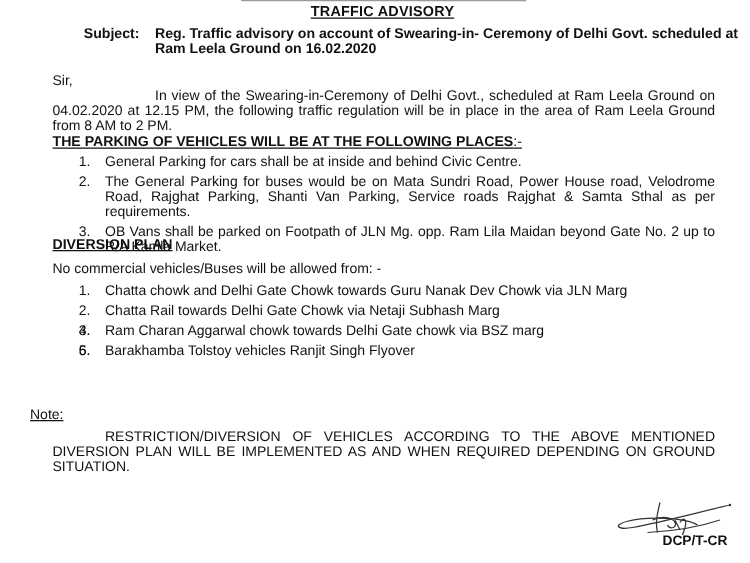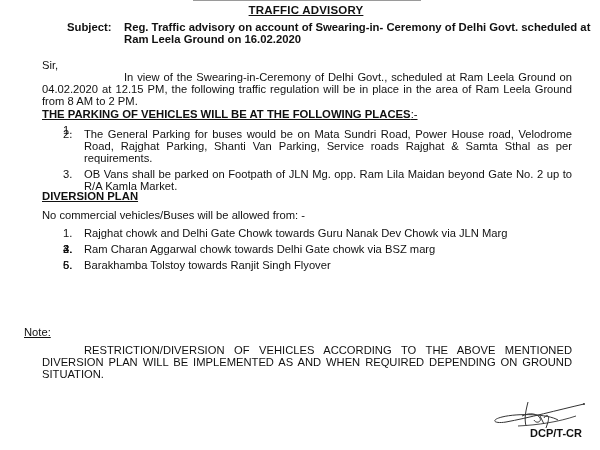--- a/index.html
+++ b/index.html
@@ -153,56 +153,58 @@
 
 <div class="para intro">In view of the Swearing-in-Ceremony of Delhi Govt., scheduled at Ram Leela Ground on 04.02.2020 at 12.15 PM, the following traffic regulation will be in place in the area of Ram Leela Ground from 8 AM to 2 PM.</div>
 
 <div class="section-heading parking-heading">
   <span>THE PARKING OF VEHICLES WILL BE AT THE FOLLOWING PLACES</span><span class="suffix">:-</span>
 </div>
 
 <ol class="list parking-list">
   <li>
     <span class="num">1.</span>
+    <span>General Parking for cars shall be at inside and behind Civic Centre.</span>
   </li>
   <li>
     <span class="num">2.</span>
     <span>The General Parking for buses would be on Mata Sundri Road, Power House road, Velodrome Road, Rajghat Parking, Shanti Van Parking, Service roads Rajghat &amp; Samta Sthal as per requirements.</span>
   </li>
   <li>
     <span class="num">3.</span>
     <span>OB Vans shall be parked on Footpath of JLN Mg. opp. Ram Lila Maidan beyond Gate No. 2 up to R/A Kamla Market.</span>
   </li>
 </ol>
 
 <div class="section-heading diversion-heading">DIVERSION PLAN</div>
 
 <div class="para diversion-intro">No commercial vehicles/Buses will be allowed from: -</div>
 
 <ol class="list diversion-list">
   <li>
     <span class="num">1.</span>
-    <span>Rajghat chowk and Delhi Gate Chowk towards Guru Nanak Dev Chowk via JLN Marg</span>
+    <span>Chatta chowk and Delhi Gate Chowk towards Guru Nanak Dev Chowk via JLN Marg</span>
   </li>
   <li>
     <span class="num">2.</span>
+    <span>Chatta Rail towards Delhi Gate Chowk via Netaji Subhash Marg</span>
   </li>
   <li>
     <span class="num">3.</span>
   </li>
   <li>
     <span class="num">4.</span>
     <span>Ram Charan Aggarwal chowk towards Delhi Gate chowk via BSZ marg</span>
   </li>
   <li>
     <span class="num">5.</span>
   </li>
   <li>
     <span class="num">6.</span>
-    <span>Barakhamba Tolstoy towards Ranjit Singh Flyover</span>
+    <span>Barakhamba Tolstoy vehicles Ranjit Singh Flyover</span>
   </li>
 </ol>
 
 <div class="note-label">Note:</div>
 
 <div class="note-text">RESTRICTION/DIVERSION OF VEHICLES ACCORDING TO THE ABOVE MENTIONED DIVERSION PLAN WILL BE IMPLEMENTED AS AND WHEN REQUIRED DEPENDING ON GROUND SITUATION.</div>
 
 <svg class="signature" viewBox="0 0 100 30" xmlns="http://www.w3.org/2000/svg">
   <path d="M96 4 C 70 10, 40 18, 18 22 C 6 24, 2 20, 14 17 C 30 13, 60 14, 70 20" fill="none" stroke="#333" stroke-width="1"></path>
   <path d="M40 2 C 38 10, 36 18, 38 26 M34 16 C 42 12, 50 14, 52 18 C 54 22, 48 24, 46 20 M52 16 L 56 24 M56 18 C 58 14, 62 14, 60 22 L 58 28" fill="none" stroke="#333" stroke-width="1"></path>

